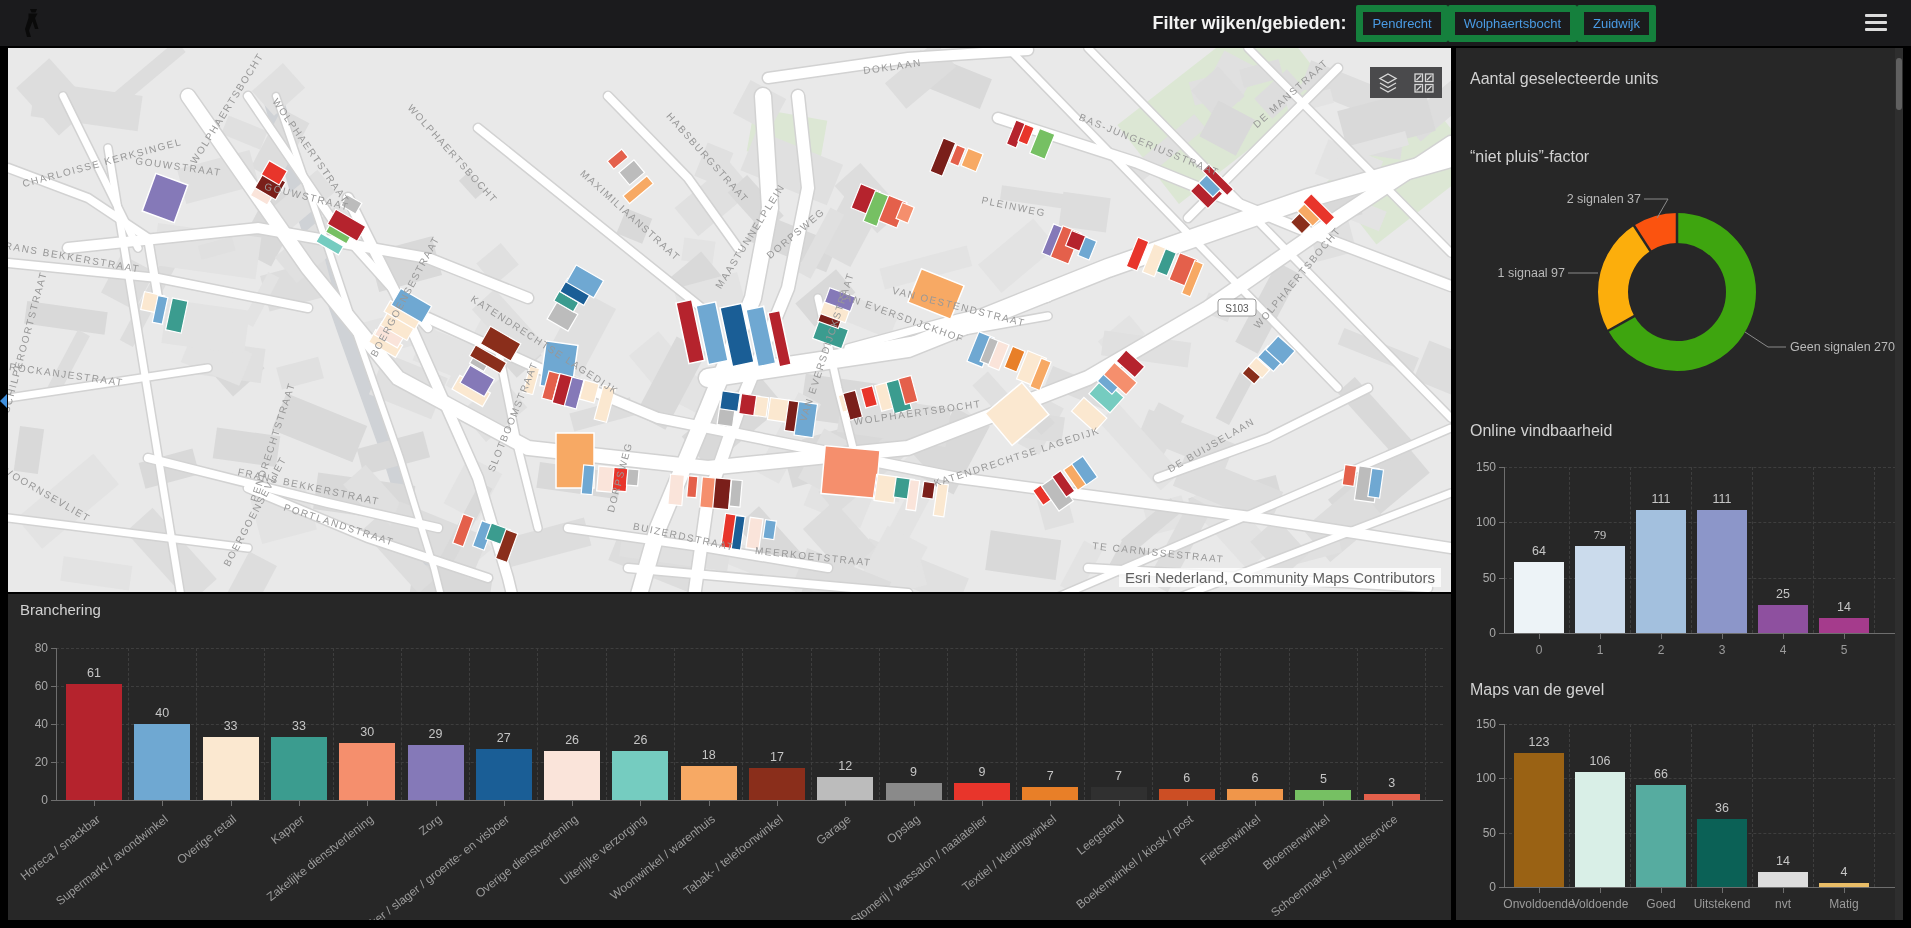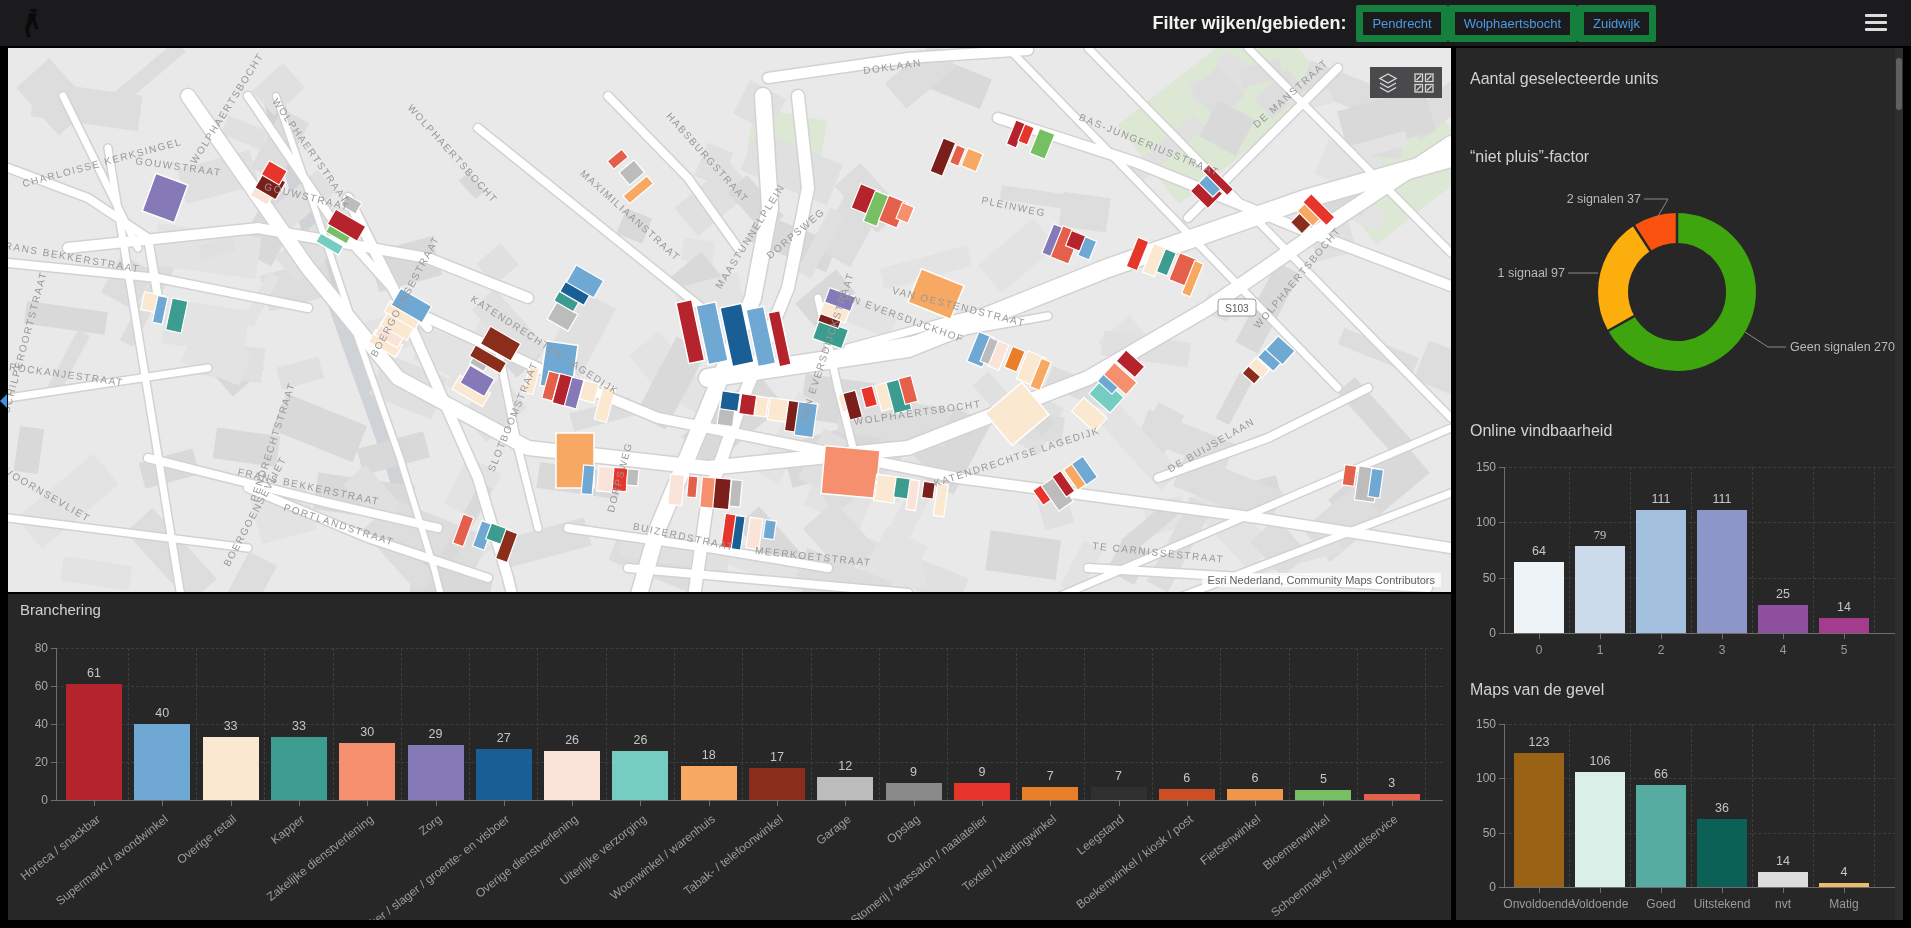--- a/index.html
+++ b/index.html
@@ -14,21 +14,21 @@
   .menu-btn{position:absolute;right:24px;top:14px;width:22px;height:17px;display:flex;flex-direction:column;justify-content:space-between;cursor:pointer;}
   .menu-btn span{display:block;height:3px;background:#dcdcdc;border-radius:1px;}
   
   .panel{position:absolute;background:#272727;}
   #map-panel{left:8px;top:48px;width:1443px;height:544px;background:#e9e9e9;overflow:hidden;}
   #right-panel{left:1456px;top:48px;width:447px;height:872px;overflow:hidden;}
   #bottom-panel{left:8px;top:594px;width:1443px;height:326px;overflow:hidden;}
   .panel-title{position:absolute;color:#d2d2d2;font-size:16px;font-weight:400;}
   
   #map-svg{position:absolute;left:0;top:0;}
-  .map-attrib{position:absolute;right:10px;bottom:5px;background:rgba(255,255,255,.75);color:#5f5f5f;font-size:11px;padding:1px 6px;}
+  .map-attrib{position:absolute;right:10px;bottom:5px;background:rgba(255,255,255,.75);color:#5f5f5f;font-size:15px;padding:1px 6px;}
   .map-controls{position:absolute;right:9px;top:19px;width:72px;height:31px;background:#4a4a4c;display:flex;}
   .map-ctl{flex:1;display:flex;align-items:center;justify-content:center;cursor:pointer;}
   .expander{position:absolute;left:0;top:394px;width:0;height:0;border-top:7px solid transparent;border-bottom:7px solid transparent;border-right:7px solid #3f8fdc;cursor:pointer;}
   
   .big-number{position:absolute;left:0;top:44px;width:100%;text-align:center;font-size:46px;font-weight:700;color:#c9c2b6;letter-spacing:1px;}
   #donut-box{position:absolute;left:0;top:130px;width:447px;height:215px;}
   .donut-label{position:absolute;color:#b9b9b9;font-size:12.5px;white-space:nowrap;}
   .chart{position:absolute;left:0;width:447px;}
   #online-chart{top:405px;height:250px;}
   #staat-chart{top:660px;height:255px;}

